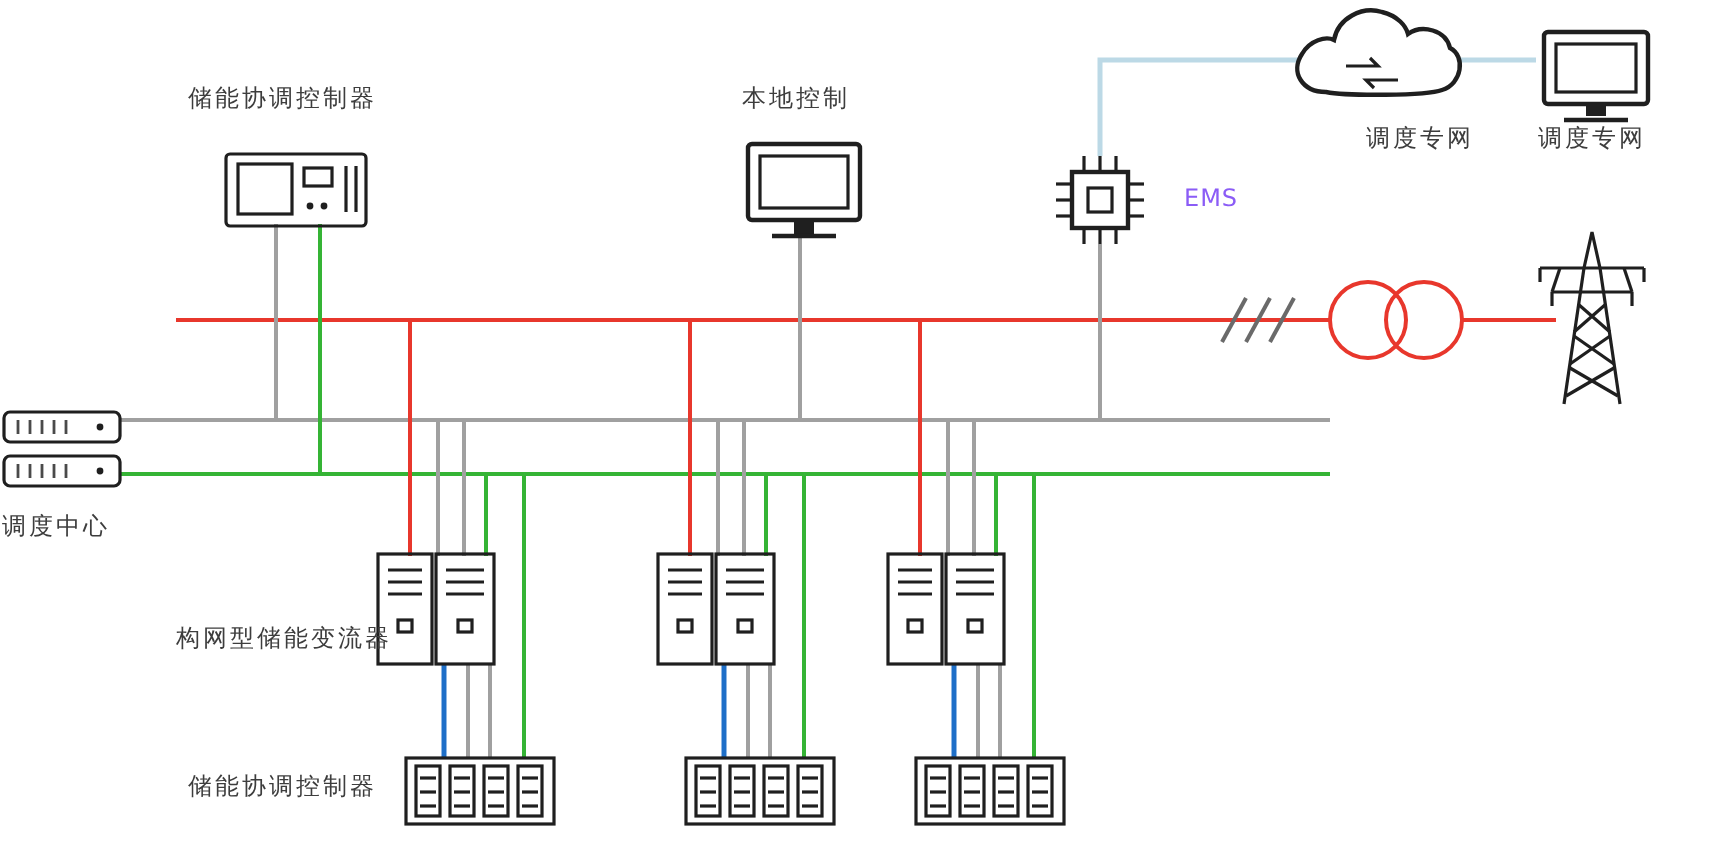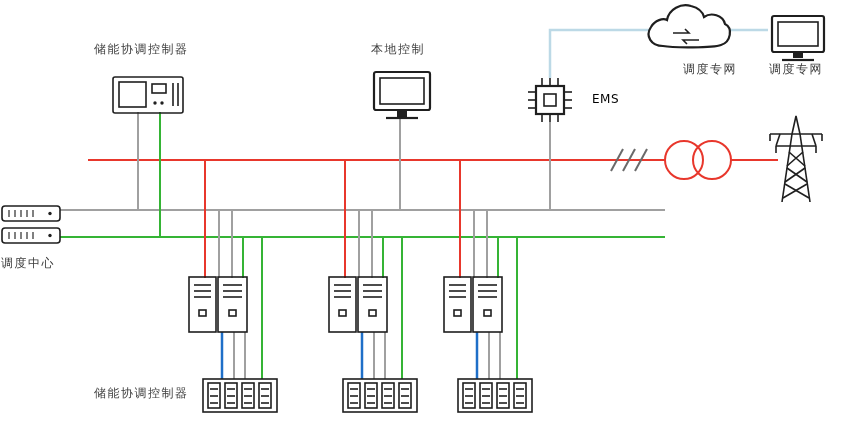--- a/index.html
+++ b/index.html
@@ -14,21 +14,21 @@
   html,body{margin:0;padding:0;background:#fff;}
   .stage{
     position:relative;width:857px;height:421px;background:#ffffff;overflow:hidden;
     font-family:"DejaVu Sans","Liberation Sans",sans-serif;
   }
   .stage svg.canvas{position:absolute;left:0;top:0;}
   .label{
     position:absolute;font-size:12px;line-height:14px;color:var(--label-text);
     white-space:nowrap;letter-spacing:1.5px;
   }
-  .label-muted{color:#000000;letter-spacing:0.5px;}
+  .label-muted{color:#8b5cf6;letter-spacing:0.5px;}
   
   .power{stroke:var(--power-line);stroke-width:2;fill:none;}
   .comm{stroke:var(--comm-line);stroke-width:2;fill:none;}
   .net{stroke:var(--network-line);stroke-width:2;fill:none;}
   .dc{stroke:var(--dc-line);stroke-width:2.5;fill:none;}
   .cloudlink{stroke:var(--cloud-link);stroke-width:2.5;fill:none;}
   .brk{stroke:#6a6a6a;stroke-width:2;fill:none;}
   
   .ol{stroke:var(--icon-outline);stroke-width:1.6;fill:none;}
   .ol2{stroke:var(--icon-outline);stroke-width:2.2;fill:#ffffff;}
@@ -283,15 +283,16 @@
       <line class="ol" x1="516" y1="403" x2="524" y2="403"></line>
     </g>
   </svg>
 
   <div class="label" style="left:94px;top:42px">储能协调控制器</div>
   <div class="label" style="left:371px;top:42px">本地控制</div>
   <div class="label label-muted" style="left:592px;top:92px">EMS</div>
   <div class="label" style="left:683px;top:62px">调度专网</div>
   <div class="label" style="left:769px;top:62px">调度专网</div>
   <div class="label" style="left:1px;top:256px">调度中心</div>
+  <div class="label" style="left:88px;top:312px">构网型储能变流器</div>
   <div class="label" style="left:94px;top:386px">储能协调控制器</div>
 
 </div>
 
 </body></html>

